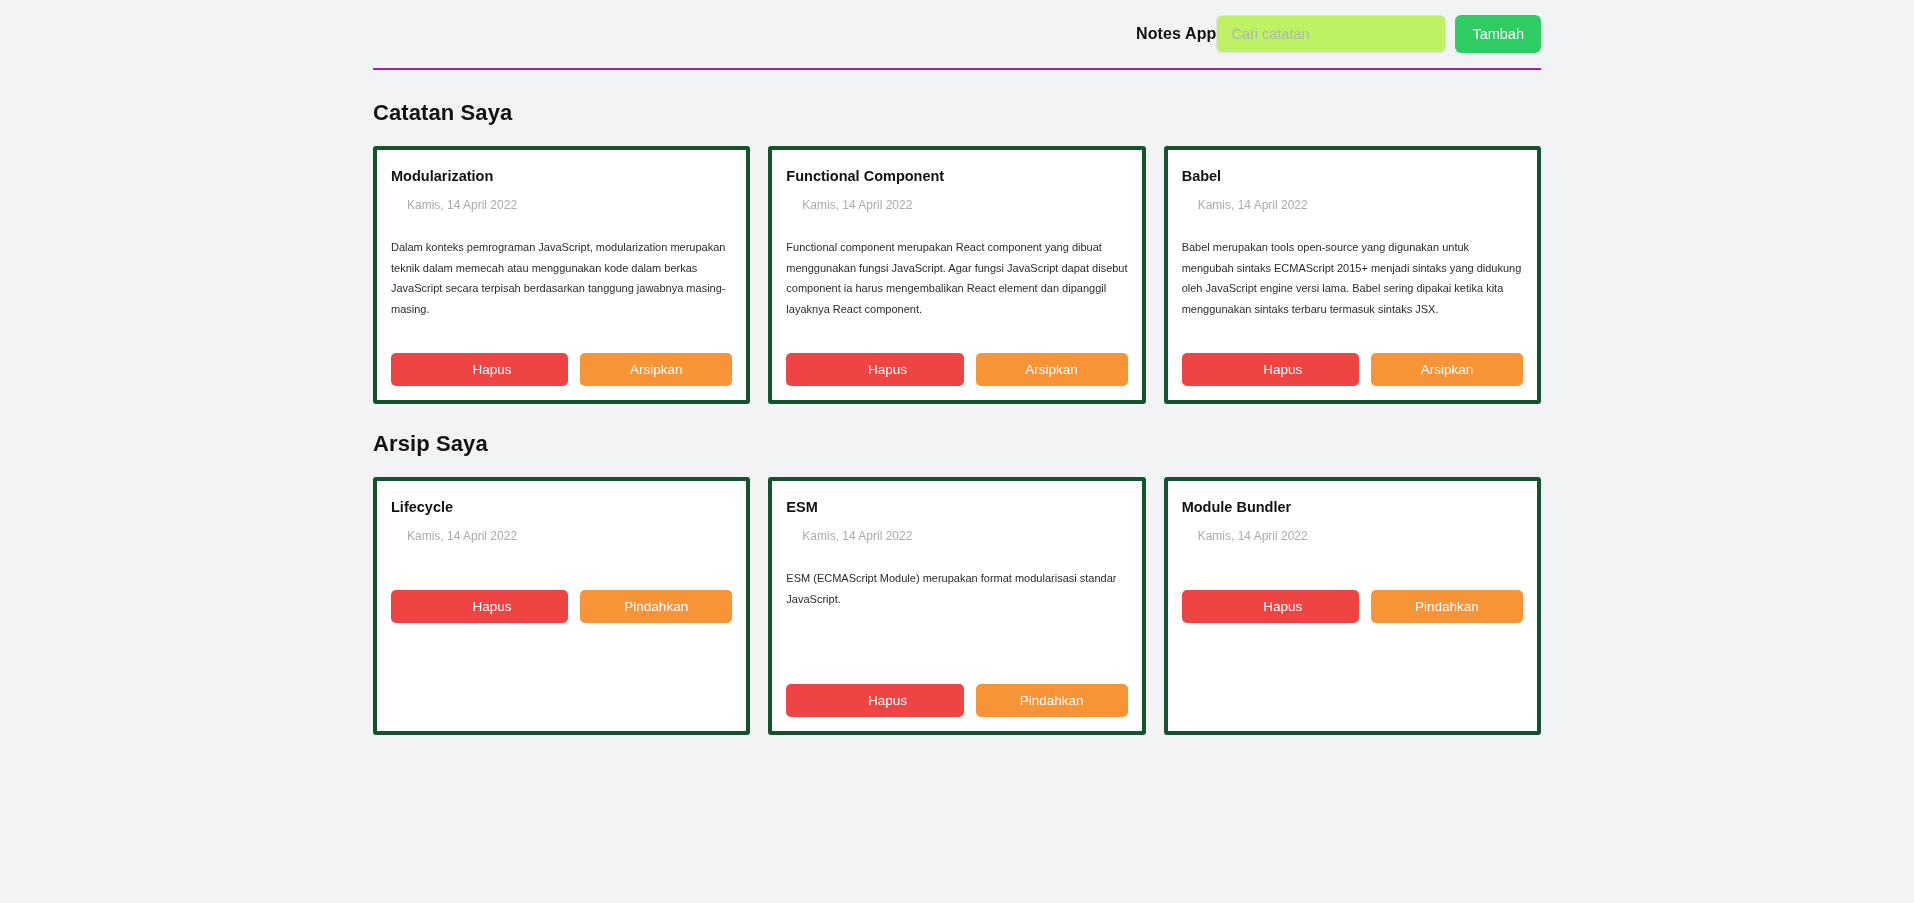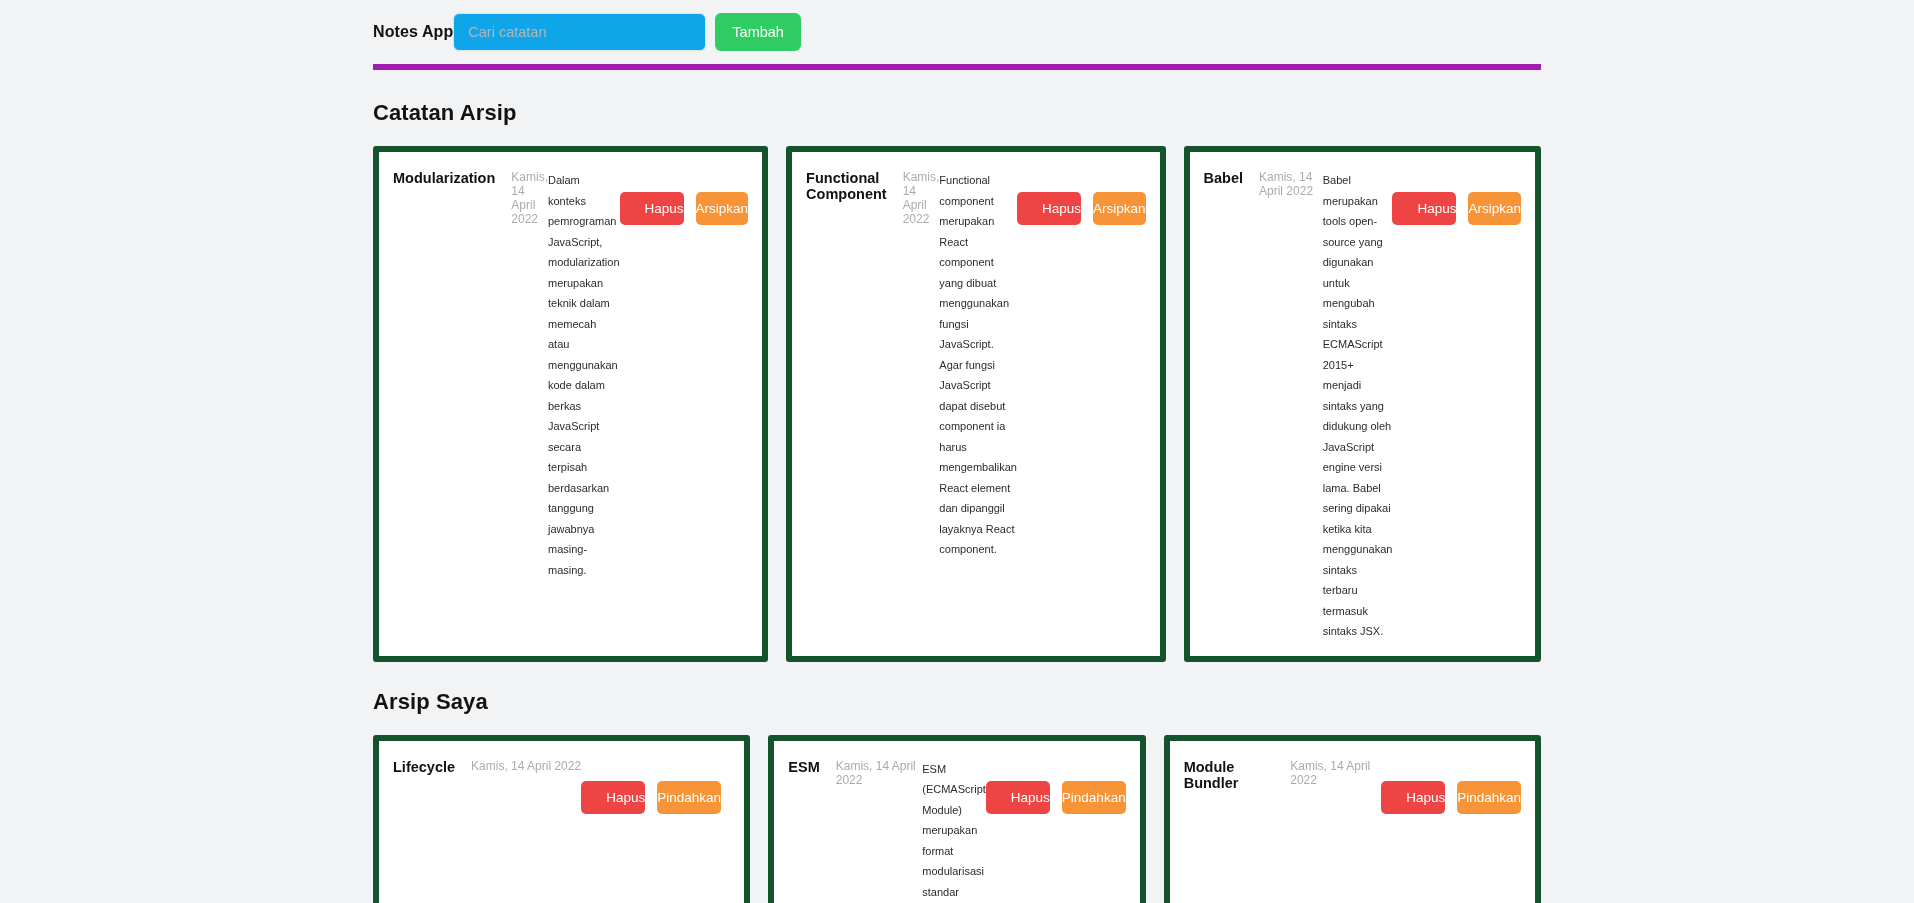--- a/index.html
+++ b/index.html
@@ -20,41 +20,41 @@
   }
   .container {
     width: 1168px;
     margin: 0 auto;
     padding-top: 0px;
   }
   
   .app-header {
     display: flex;
     align-items: center;
-    justify-content: flex-start;
+    justify-content: flex-end;
     height: 70px;
-    border-bottom: 6px solid #a21caf;
+    border-bottom: 2px solid #a21caf;
   }
   .app-title {
     font-size: 16px;
     font-weight: bold;
     color: #121212;
     letter-spacing: 0.1px;
   }
   .header-actions {
     display: flex;
     align-items: center;
     gap: 9px;
   }
   .search-input {
-    width: 253px;
+    width: 230px;
     height: 38px;
     border: 1px solid #e3e4e6;
     border-radius: 6px;
-    background: #0ea5e9;
+    background: #bef264;
     padding: 0 14px;
     font-size: 14.5px;
     font-family: "Liberation Sans", sans-serif;
     color: #333;
     outline: none;
     box-shadow: 0 1px 2px rgba(0,0,0,0.03);
   }
   .search-input::placeholder { color: #b3b5b8; }
   .add-button {
     height: 38px;
@@ -77,24 +77,26 @@
   }
   .section-title.archive { margin-top: 27px; }
   .notes-grid {
     display: grid;
     grid-template-columns: repeat(3, 1fr);
     gap: 18px;
   }
   
   .note-card {
     background: #ffffff;
-    border: 6px solid #14532d;
+    border: 4px solid #14532d;
     border-radius: 3px;
     padding: 18px 14px 14px 14px;
     display: flex;
+    flex-direction: column;
+    gap: 12px;
   }
   .note-title {
     font-size: 14.5px;
     font-weight: bold;
     color: #121212;
     margin: 0 0 2px 0;
   }
   .note-date {
     font-size: 12px;
     color: #a9abae;
@@ -135,21 +137,21 @@
   <div class="container">
 
     <div class="app-header">
       <div class="app-title">Notes App</div>
       <div class="header-actions">
         <input class="search-input" type="text" placeholder="Cari catatan" style="">
         <button class="add-button">Tambah</button>
       </div>
     </div>
 
-    <h2 class="section-title">Catatan Arsip</h2>
+    <h2 class="section-title">Catatan Saya</h2>
 
     <div class="notes-grid">
 
       <div class="note-card">
         <div class="note-title">Modularization</div>
         <div class="note-date">Kamis, 14 April 2022</div>
         <p class="note-body">Dalam konteks pemrograman JavaScript, modularization merupakan teknik dalam memecah atau menggunakan kode dalam berkas JavaScript secara terpisah berdasarkan tanggung jawabnya masing-masing.</p>
         <div class="note-actions">
           <button class="btn btn-delete">Hapus</button>
           <button class="btn btn-archive">Arsipkan</button>

